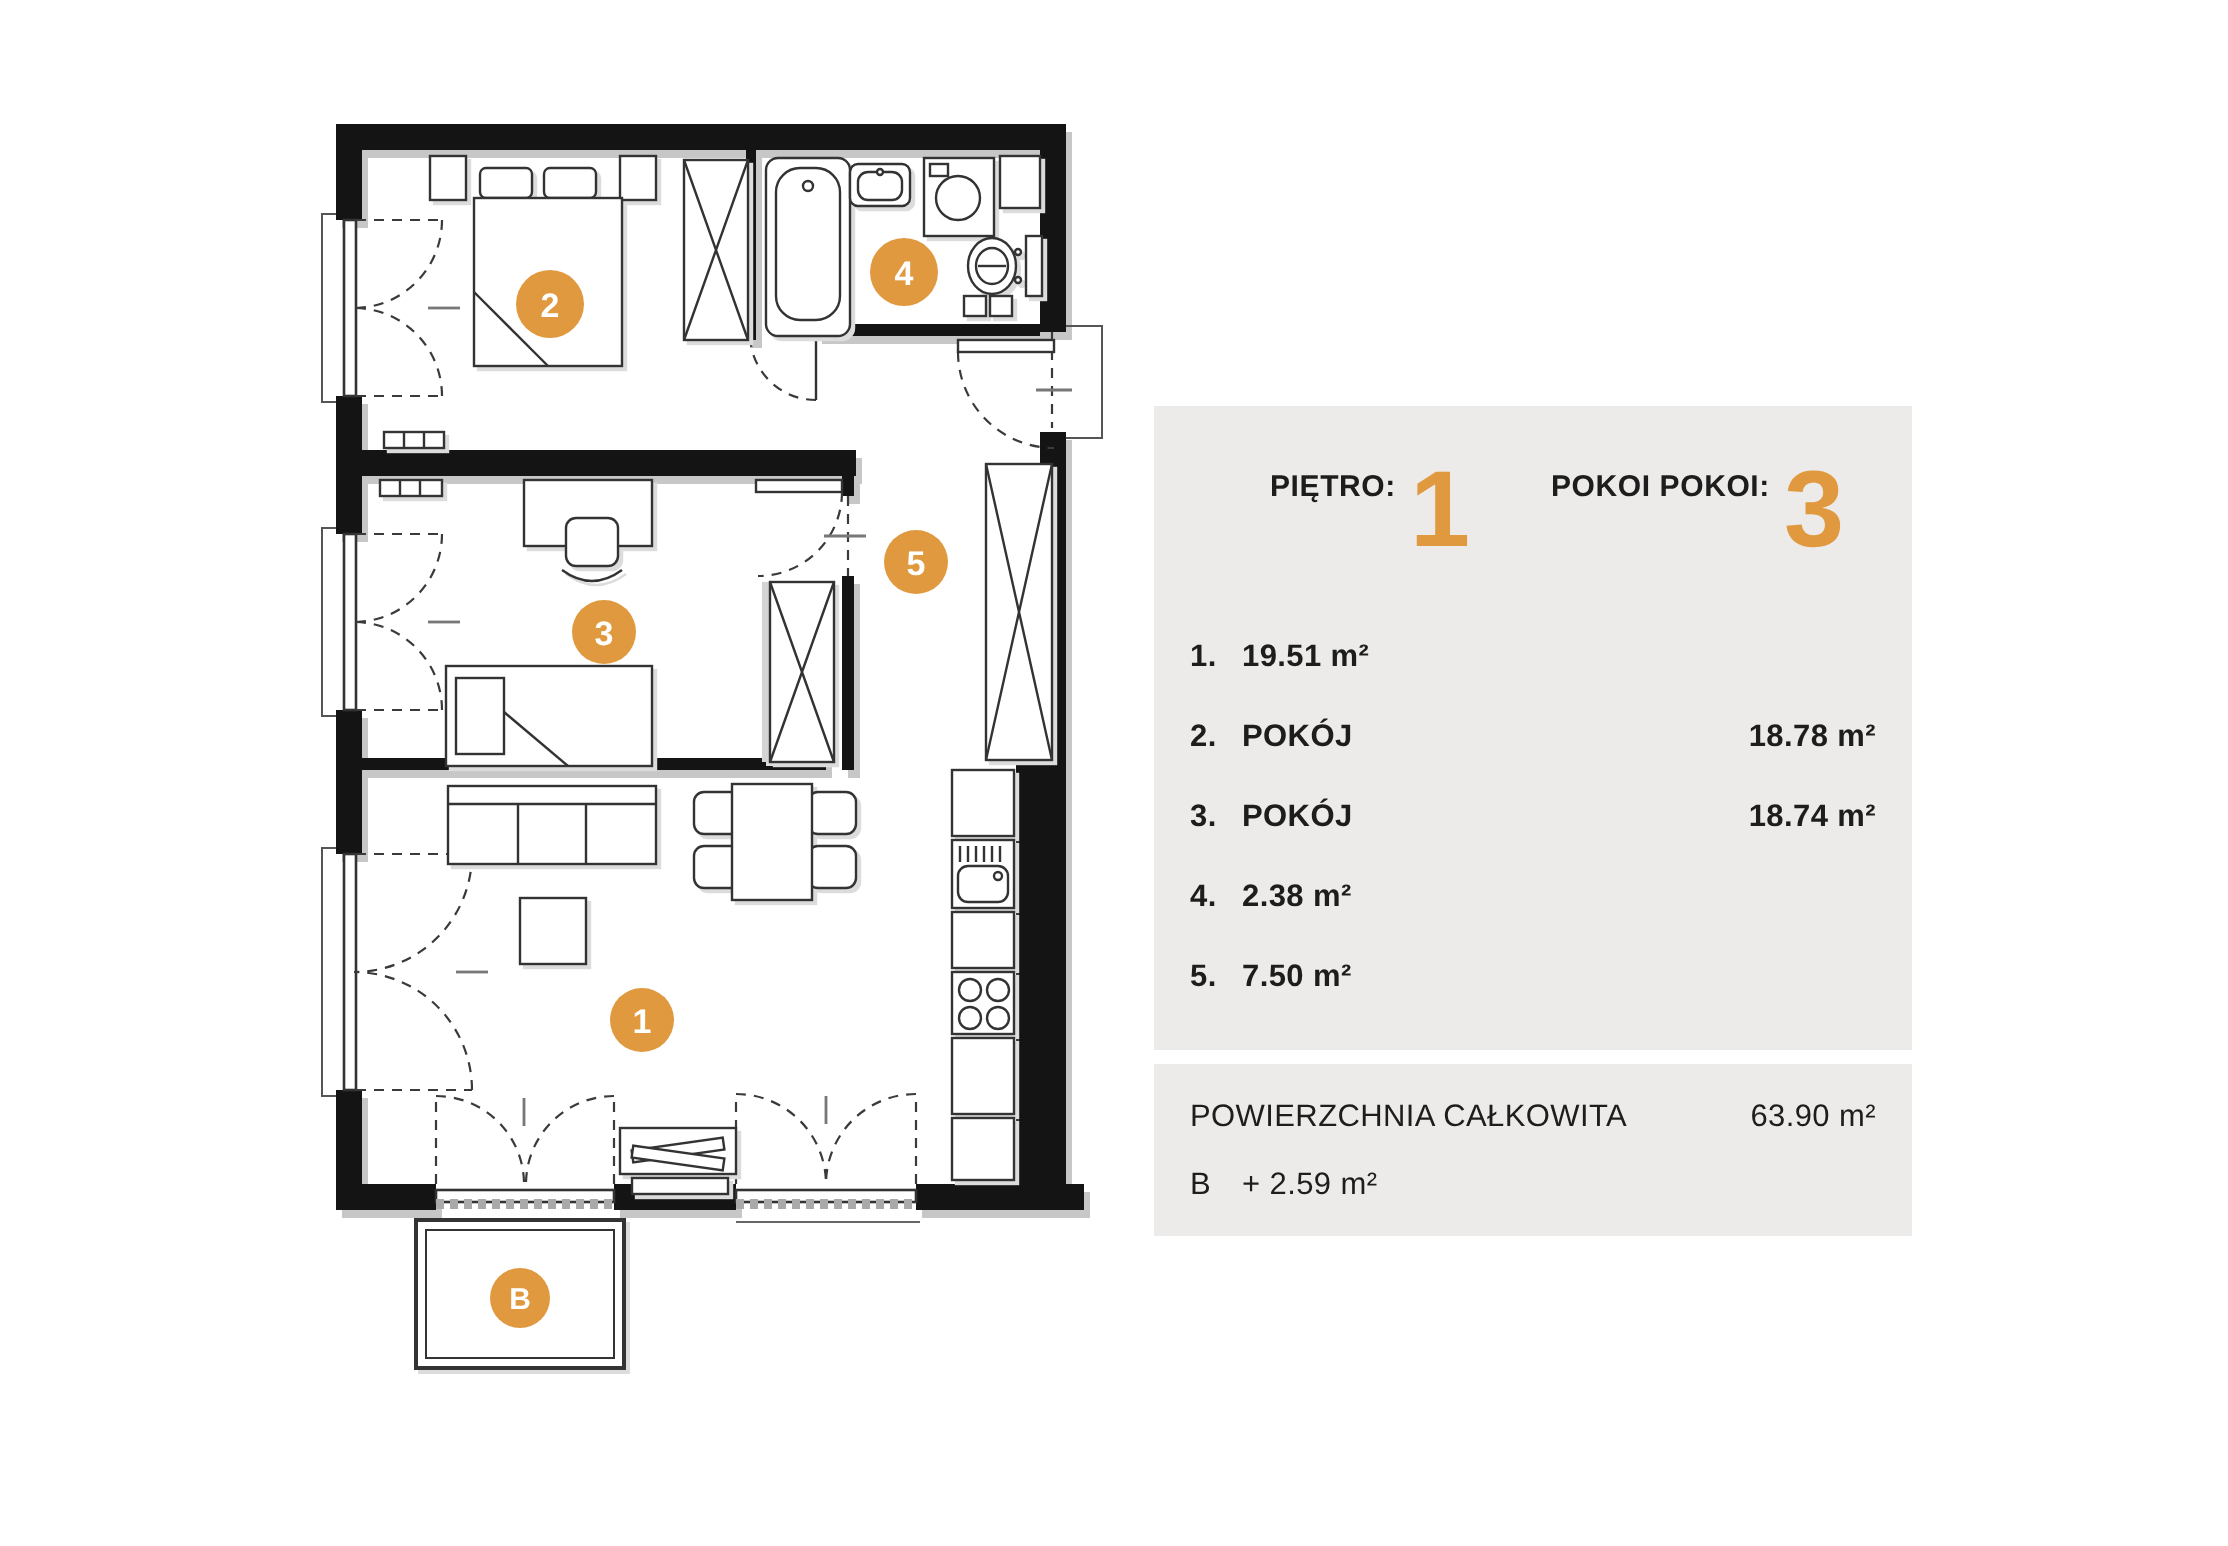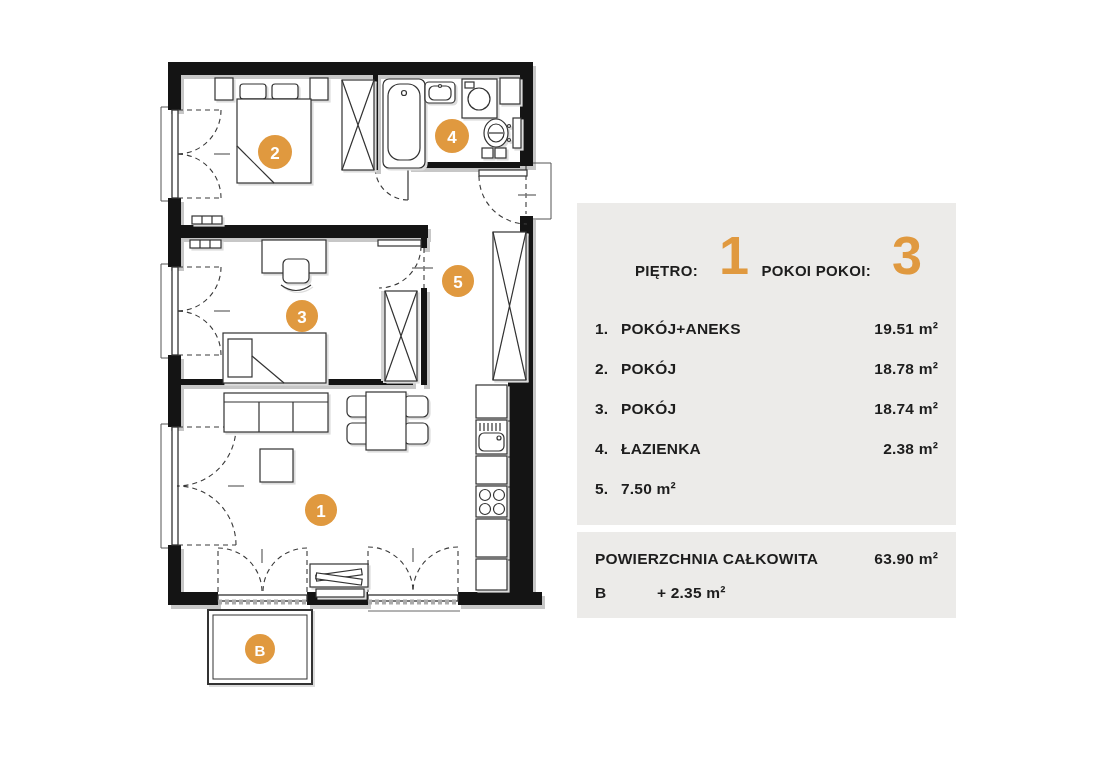--- a/index.html
+++ b/index.html
@@ -16,31 +16,31 @@
   .watermark{position:absolute;left:383px;top:369px;font-size:31px;font-weight:bold;
     letter-spacing:2.5px;color:rgba(255,255,255,0.88);white-space:nowrap;z-index:5;}
 
   
   .panel{position:absolute;background:#ECEBE9;color:#1d1d1d;}
   .panel-main{left:577px;top:203px;width:379px;height:322px;box-sizing:border-box;padding:24px 18px 0 18px;}
   .panel-foot{left:577px;top:532px;width:379px;height:86px;box-sizing:border-box;padding:14px 18px 0 18px;}
 
   .hdr{display:flex;justify-content:space-between;align-items:center;height:56px;
        padding-left:40px;padding-right:16px;}
-  .hdr-group{display:flex;align-items:flex-end;gap:21px;}
+  .hdr-group{display:flex;align-items:flex-start;gap:7px;}
   .hdr-label{font-size:15px;font-weight:bold;letter-spacing:0.3px;padding-top:4px;}
   .hdr-num{font-size:54px;line-height:48px;font-weight:bold;color:#E0993F;}
 
   .room-list{margin-top:26px;}
   .room-row{display:flex;align-items:center;height:40px;font-size:15.5px;font-weight:bold;letter-spacing:0.2px;}
   .room-num{width:26px;flex:0 0 26px;}
   .room-name{flex:1;}
   .room-area{text-align:right;white-space:nowrap;}
 
-  .foot-row{display:flex;align-items:center;height:26px;font-size:15.5px;font-weight:bold;letter-spacing:0.2px;gap:36px;}
+  .foot-row{display:flex;align-items:center;height:26px;font-size:15.5px;font-weight:normal;letter-spacing:0.2px;}
   .foot-row + .foot-row{margin-top:8px;}
   .foot-key{width:26px;flex:0 0 26px;}
   .foot-label{flex:1;}
   .foot-area{text-align:left;white-space:nowrap;}
 </style>
 </head>
 <body>
 
 <div class="stage">
 
@@ -268,49 +268,47 @@
       </div>
       <div class="hdr-group">
         <span class="hdr-label">POKOI POKOI:</span>
         <span class="hdr-num">3</span>
       </div>
     </div>
 
     <div class="room-list">
       <div class="room-row">
         <span class="room-num">1.</span>
-        <span class="room-name">POKÓJ+ANEKS</span>
         <span class="room-area">19.51 m²</span>
       </div>
       <div class="room-row">
         <span class="room-num">2.</span>
         <span class="room-name">POKÓJ</span>
         <span class="room-area">18.78 m²</span>
       </div>
       <div class="room-row">
         <span class="room-num">3.</span>
         <span class="room-name">POKÓJ</span>
         <span class="room-area">18.74 m²</span>
       </div>
       <div class="room-row">
         <span class="room-num">4.</span>
-        <span class="room-name">ŁAZIENKA</span>
         <span class="room-area">2.38 m²</span>
       </div>
       <div class="room-row">
         <span class="room-num">5.</span>
         <span class="room-area">7.50 m²</span>
       </div>
     </div>
   </div>
 
   <div class="panel panel-foot">
     <div class="foot-row">
       <span class="foot-label">POWIERZCHNIA CAŁKOWITA</span>
       <span class="foot-area">63.90 m²</span>
     </div>
     <div class="foot-row">
       <span class="foot-key">B</span>
-      <span class="foot-area">+ 2.35 m²</span>
+      <span class="foot-area">+ 2.59 m²</span>
     </div>
   </div>
 
 </div>
 
 </body></html>

